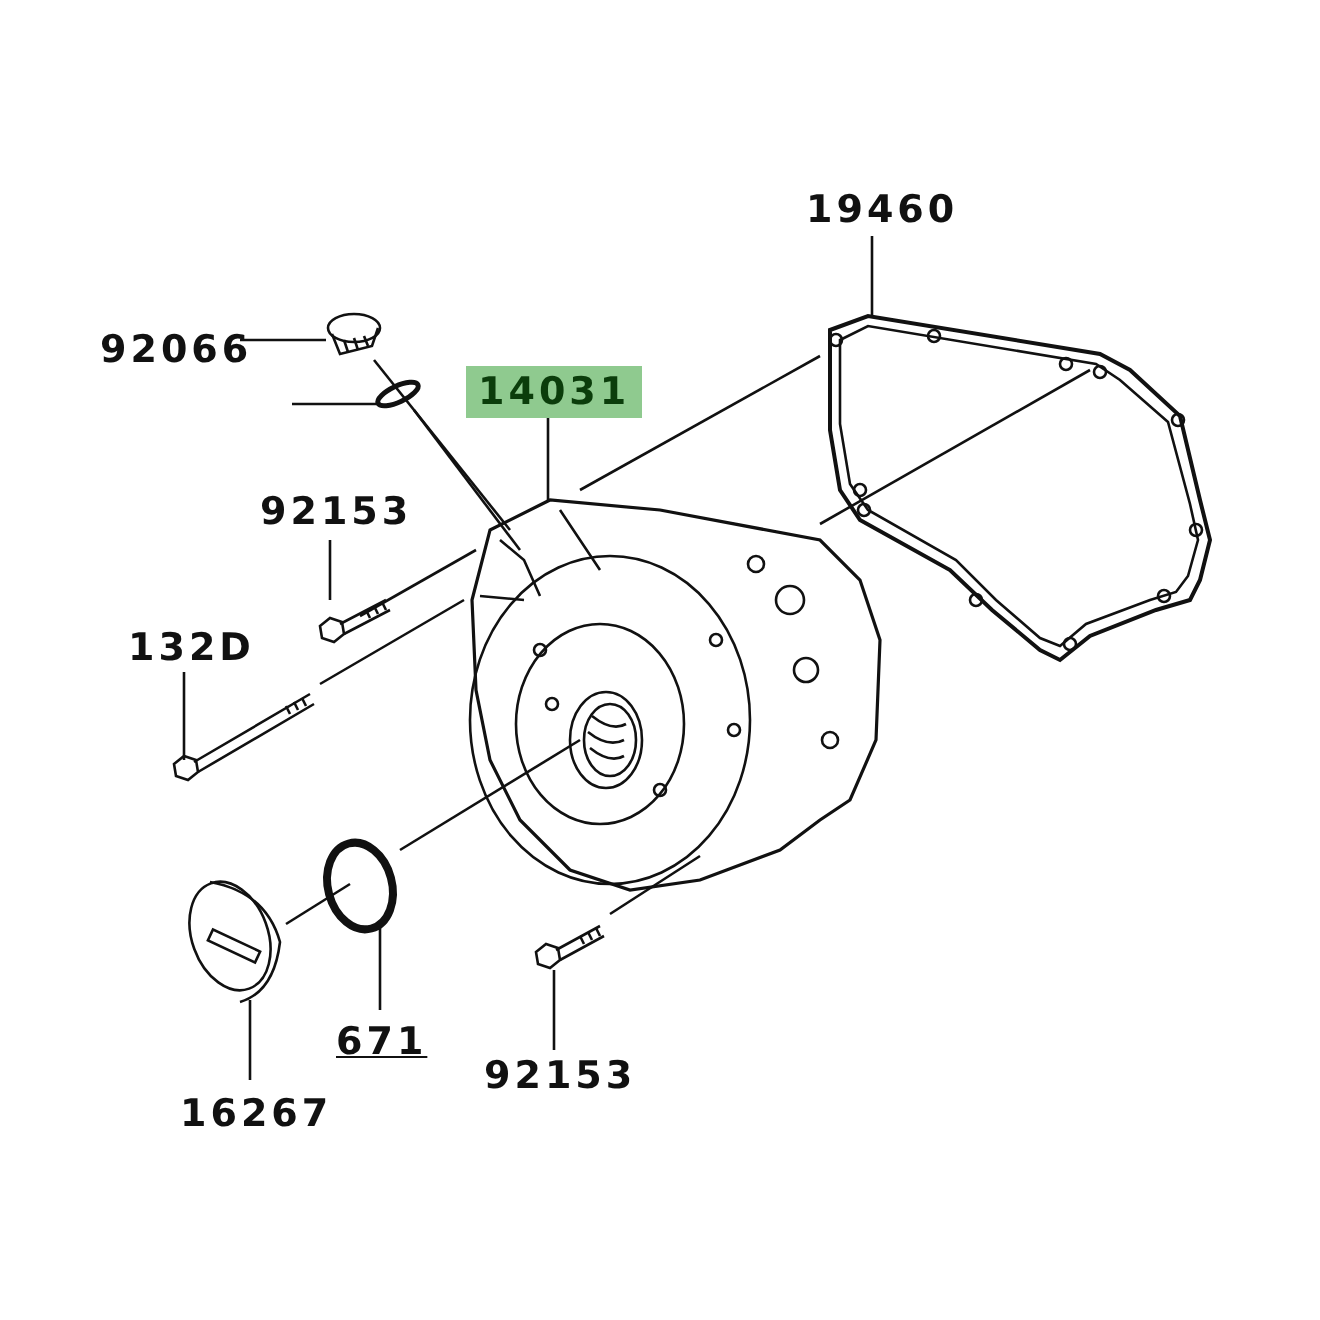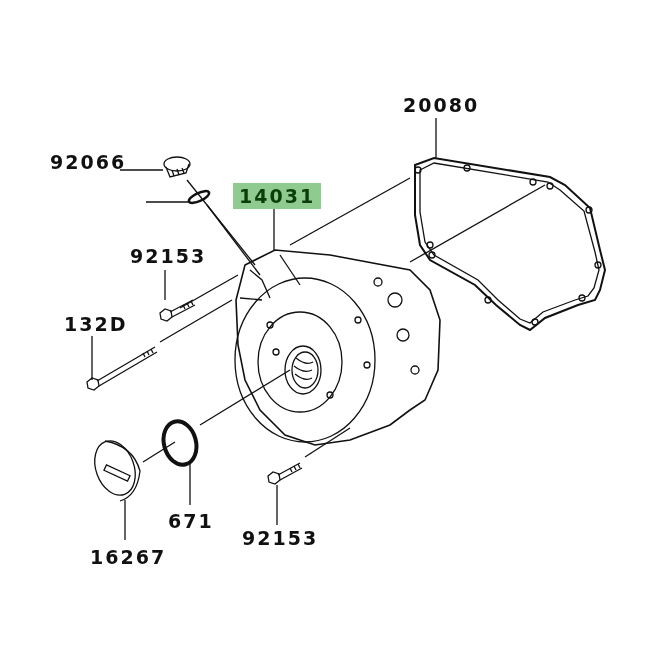--- a/index.html
+++ b/index.html
@@ -85,21 +85,21 @@
       <path d="M290,468 l2,4 M294,466 l2,4 M298,464 l2,4"></path>
 
       <ellipse cx="180" cy="443" rx="16" ry="22" transform="rotate(-15 180 443)" stroke-width="4"></ellipse>
 
       <ellipse cx="115" cy="468" rx="19" ry="28" transform="rotate(-20 115 468)"></ellipse>
       <path d="M105,441 q28,5 35,30 q-3,25 -20,30"></path>
       <rect x="104" y="470" width="26" height="6" transform="rotate(25 117 473)"></rect>
     </g>
   </svg>
 
-  <div class="lbl" style="left:403px;top:94px;">20080</div>
-  <div class="lbl" style="left:50px;top:151px;">92066</div>
+  <div class="lbl" style="left:403px;top:94px;">19460</div>
+  <div class="lbl" style="left:50px;top:164px;">92066</div>
   <div class="lbl hl" style="left:233px;top:183px;">14031</div>
   <div class="lbl" style="left:130px;top:245px;">92153</div>
   <div class="lbl" style="left:64px;top:313px;">132D</div>
-  <div class="lbl" style="left:168px;top:510px;">671</div>
+  <div class="lbl" style="left:168px;top:510px;text-decoration:underline;">671</div>
   <div class="lbl" style="left:90px;top:546px;">16267</div>
   <div class="lbl" style="left:242px;top:527px;">92153</div>
 </div>
 
 </body></html>

